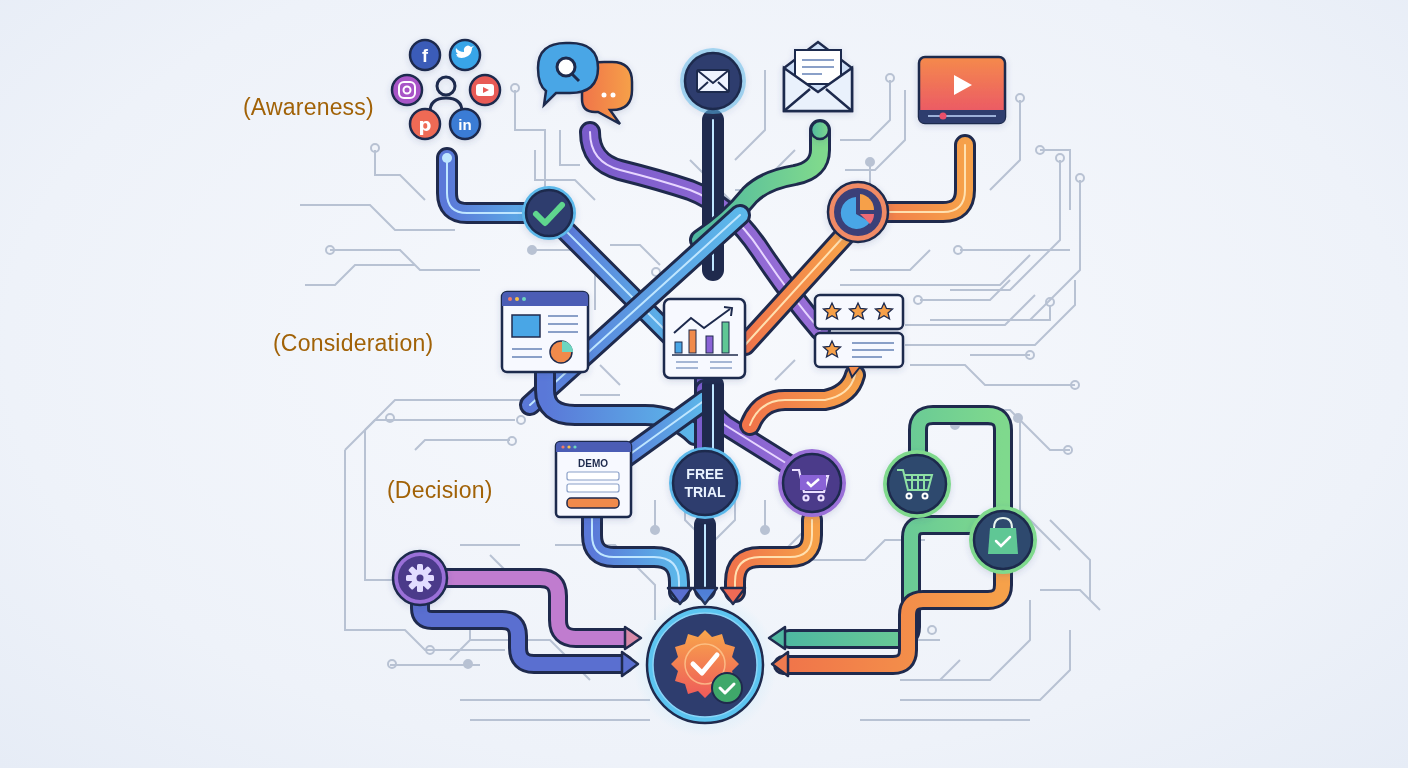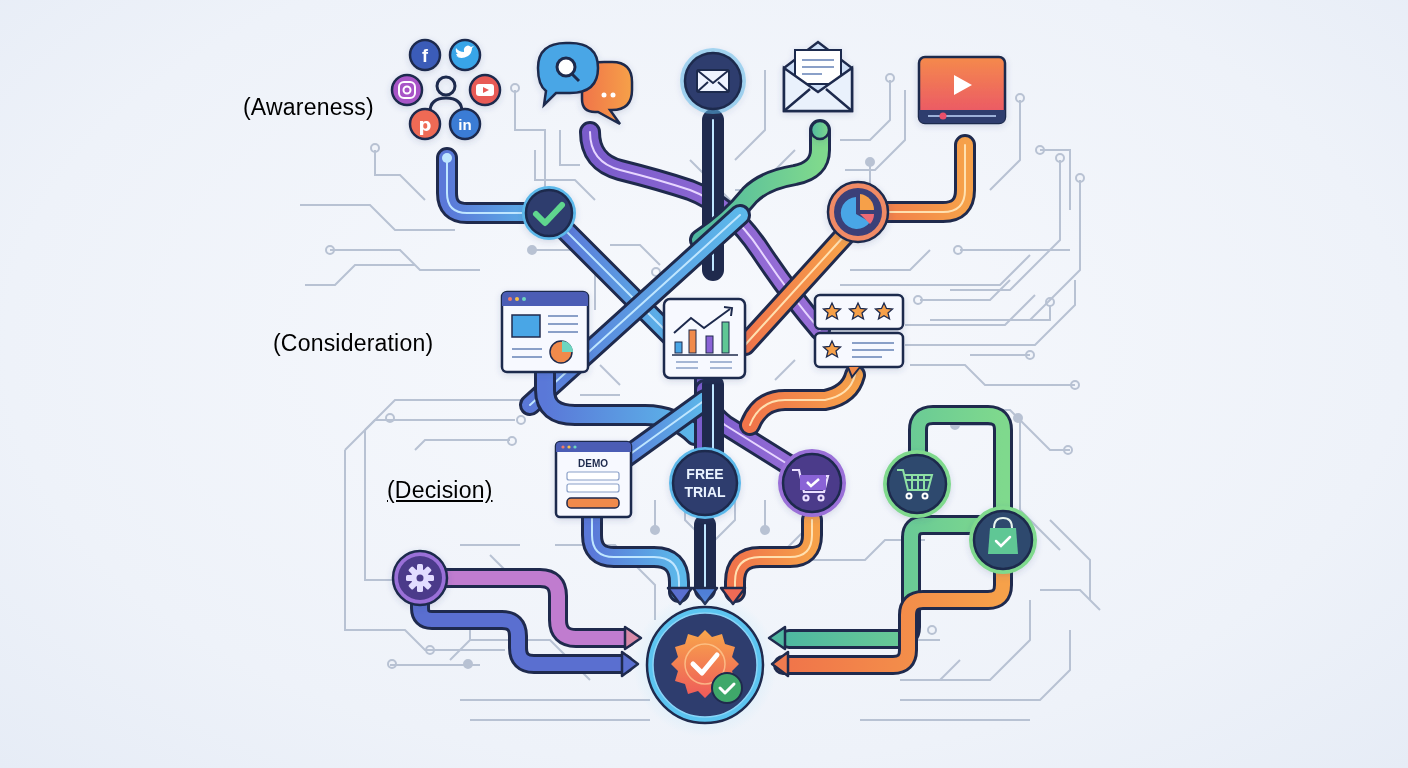--- a/index.html
+++ b/index.html
@@ -4,21 +4,21 @@
 <style>
   html, body { margin:0; padding:0; }
   body {
     width:1408px; height:768px; overflow:hidden;
     background: radial-gradient(ellipse at 50% 45%, #f7f9fd 0%, #eef2f9 70%, #e6ecf6 100%);
     font-family: "Liberation Sans", "DejaVu Sans", sans-serif;
     position:relative;
   }
   #canvas { position:absolute; left:0; top:0; }
   .stage-label {
-    position:absolute; color:#000000; font-size:23px; font-weight:400;
+    position:absolute; color:#a16207; font-size:23px; font-weight:400;
     letter-spacing:0.2px; white-space:nowrap;
     font-family: "Liberation Sans", "DejaVu Sans", sans-serif;
   }
   .node-text {
     font-family: "Liberation Sans", "DejaVu Sans", sans-serif;
     font-weight:700;
   }
 </style>
 </head>
 <body>
@@ -436,13 +436,13 @@
       <circle cx="705" cy="664" r="20" fill="none" stroke="#ffd29a" stroke-width="1.5" opacity="0.7"></circle>
       <path d="M693 664 l9 9 l15 -18" fill="none" stroke="#fff" stroke-width="5" stroke-linecap="round" stroke-linejoin="round"></path>
       <circle cx="727" cy="688" r="15" fill="#3fa86a" stroke="#1f2a4d" stroke-width="2"></circle>
       <path d="M720 688 l5 5 l9 -9" fill="none" stroke="#fff" stroke-width="3" stroke-linecap="round" stroke-linejoin="round"></path>
     </g>
   </g>
 </svg>
 
 <div class="stage-label" style="left:243px; top:94px;">(Awareness)</div>
 <div class="stage-label" style="left:273px; top:330px;">(Consideration)</div>
-<div class="stage-label" style="left:387px; top:477px;text-decoration:underline;">(Decision)</div>
+<div class="stage-label" style="left:387px; top:477px;">(Decision)</div>
 
 </body></html>

